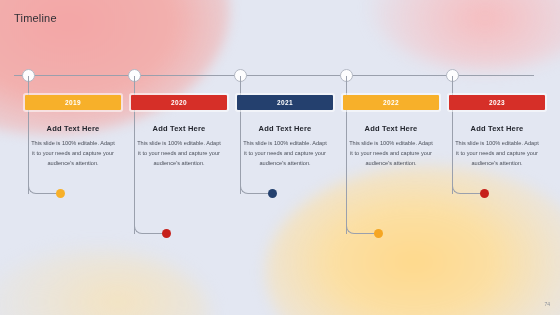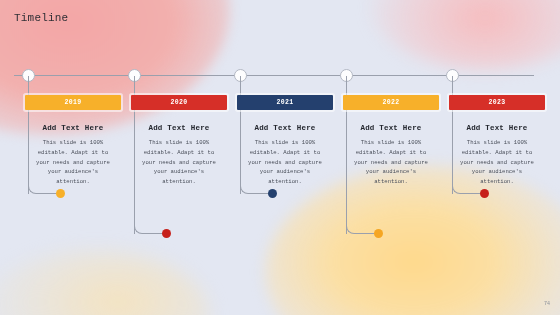--- a/index.html
+++ b/index.html
@@ -6,21 +6,20 @@
   body{
     width:560px;height:315px;overflow:hidden;
     font-family:"Liberation Sans", sans-serif;
     background:#e3e7f2;
     position:relative;
   }
   .slide{
     position:absolute;inset:0;
     background:#e3e7f2;
     overflow:hidden;
-    font-family:Liberation Mono, monospace;
   }
   
   .blob{position:absolute;border-radius:50%;pointer-events:none;}
   .blob-pink{
     left:-130px;top:-115px;width:360px;height:250px;
     background:radial-gradient(ellipse at 55% 55%, #f3a6a6 0%, #f2b0ae 38%, rgba(236,195,197,0.55) 62%, rgba(227,231,242,0) 80%);
     filter:blur(6px);
   }
   .blob-pink2{
     left:370px;top:-60px;width:230px;height:130px;

